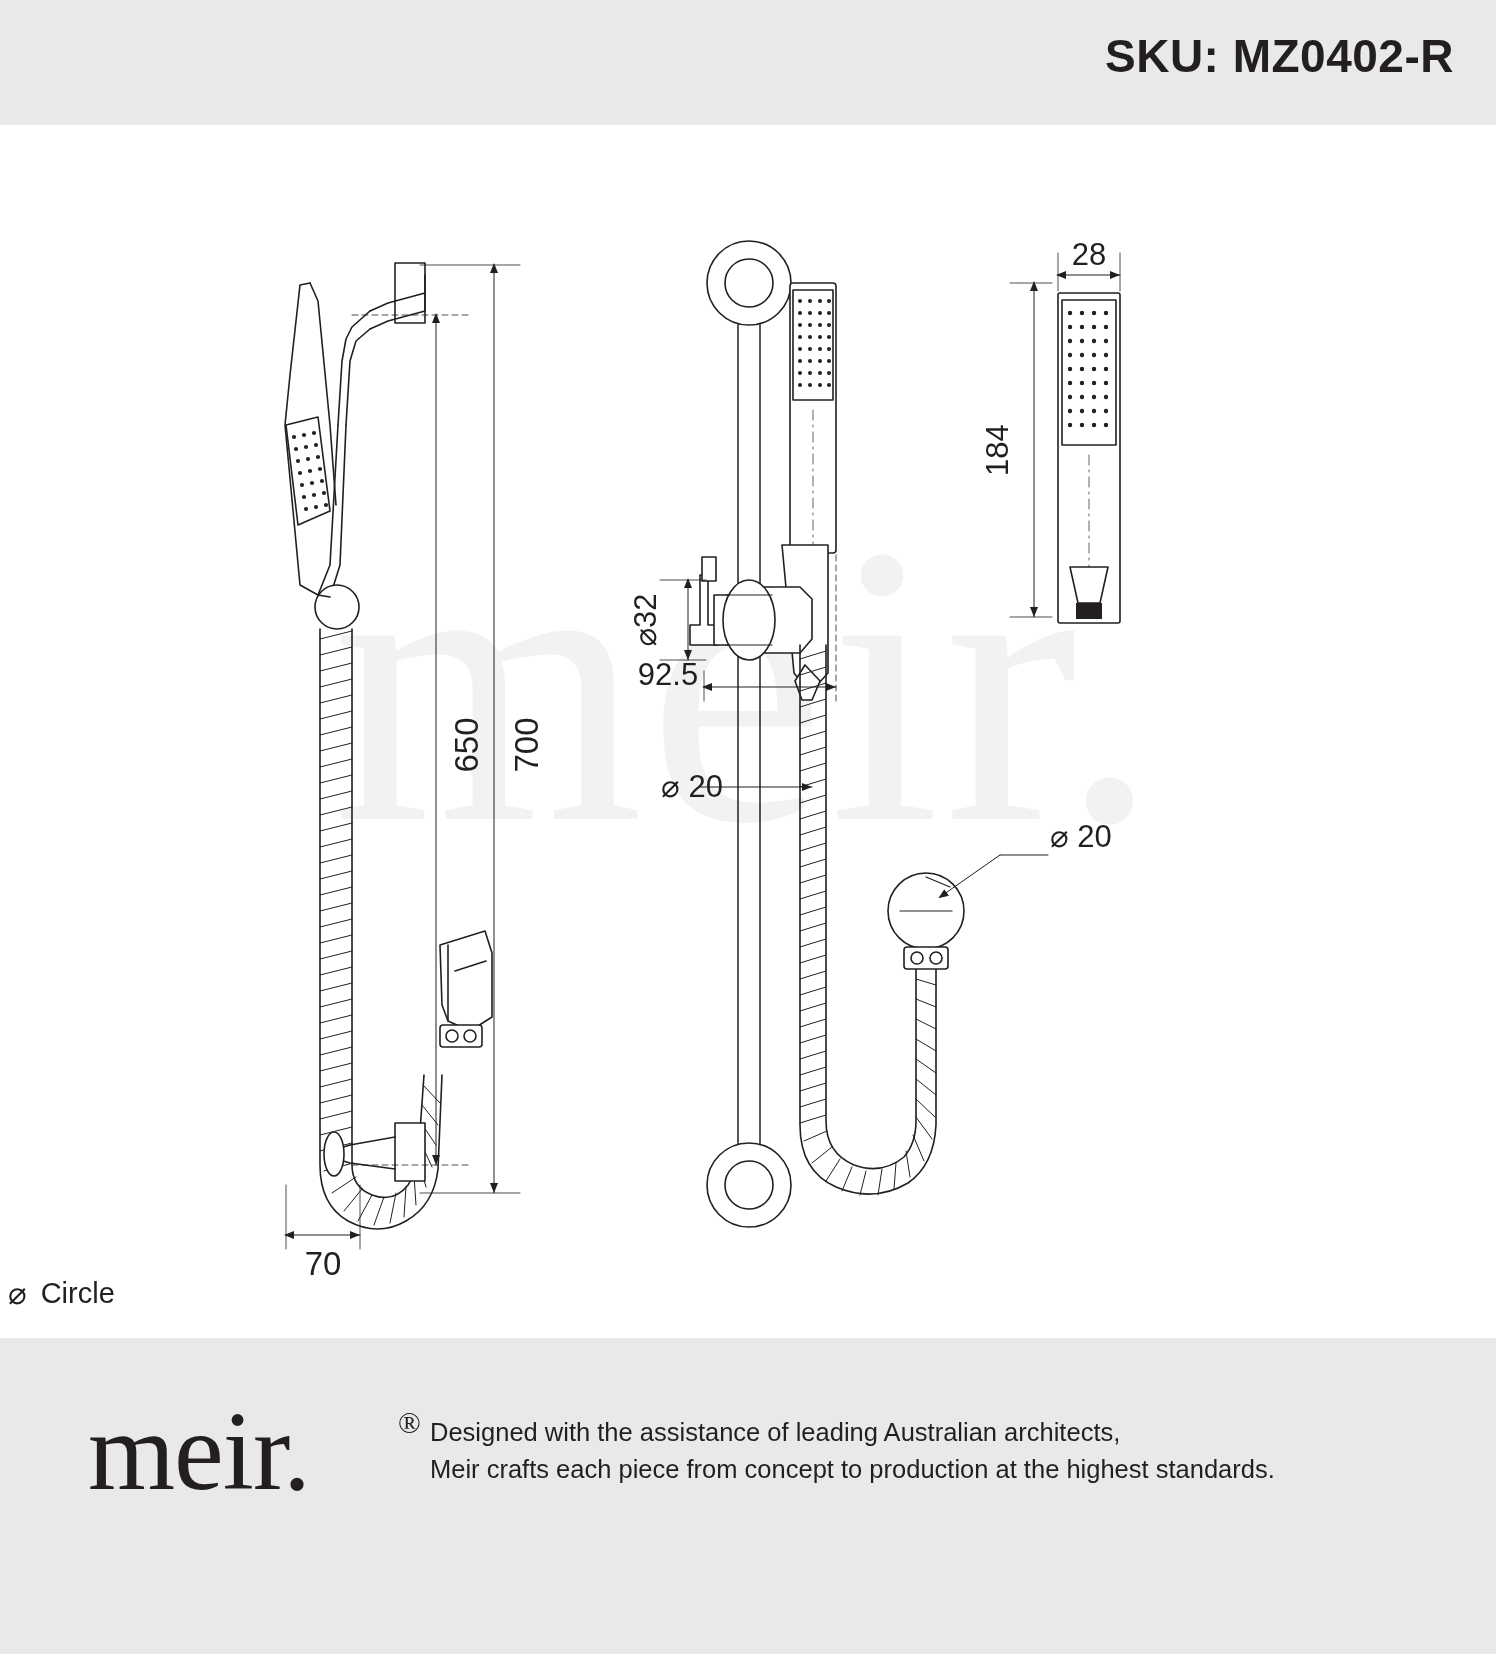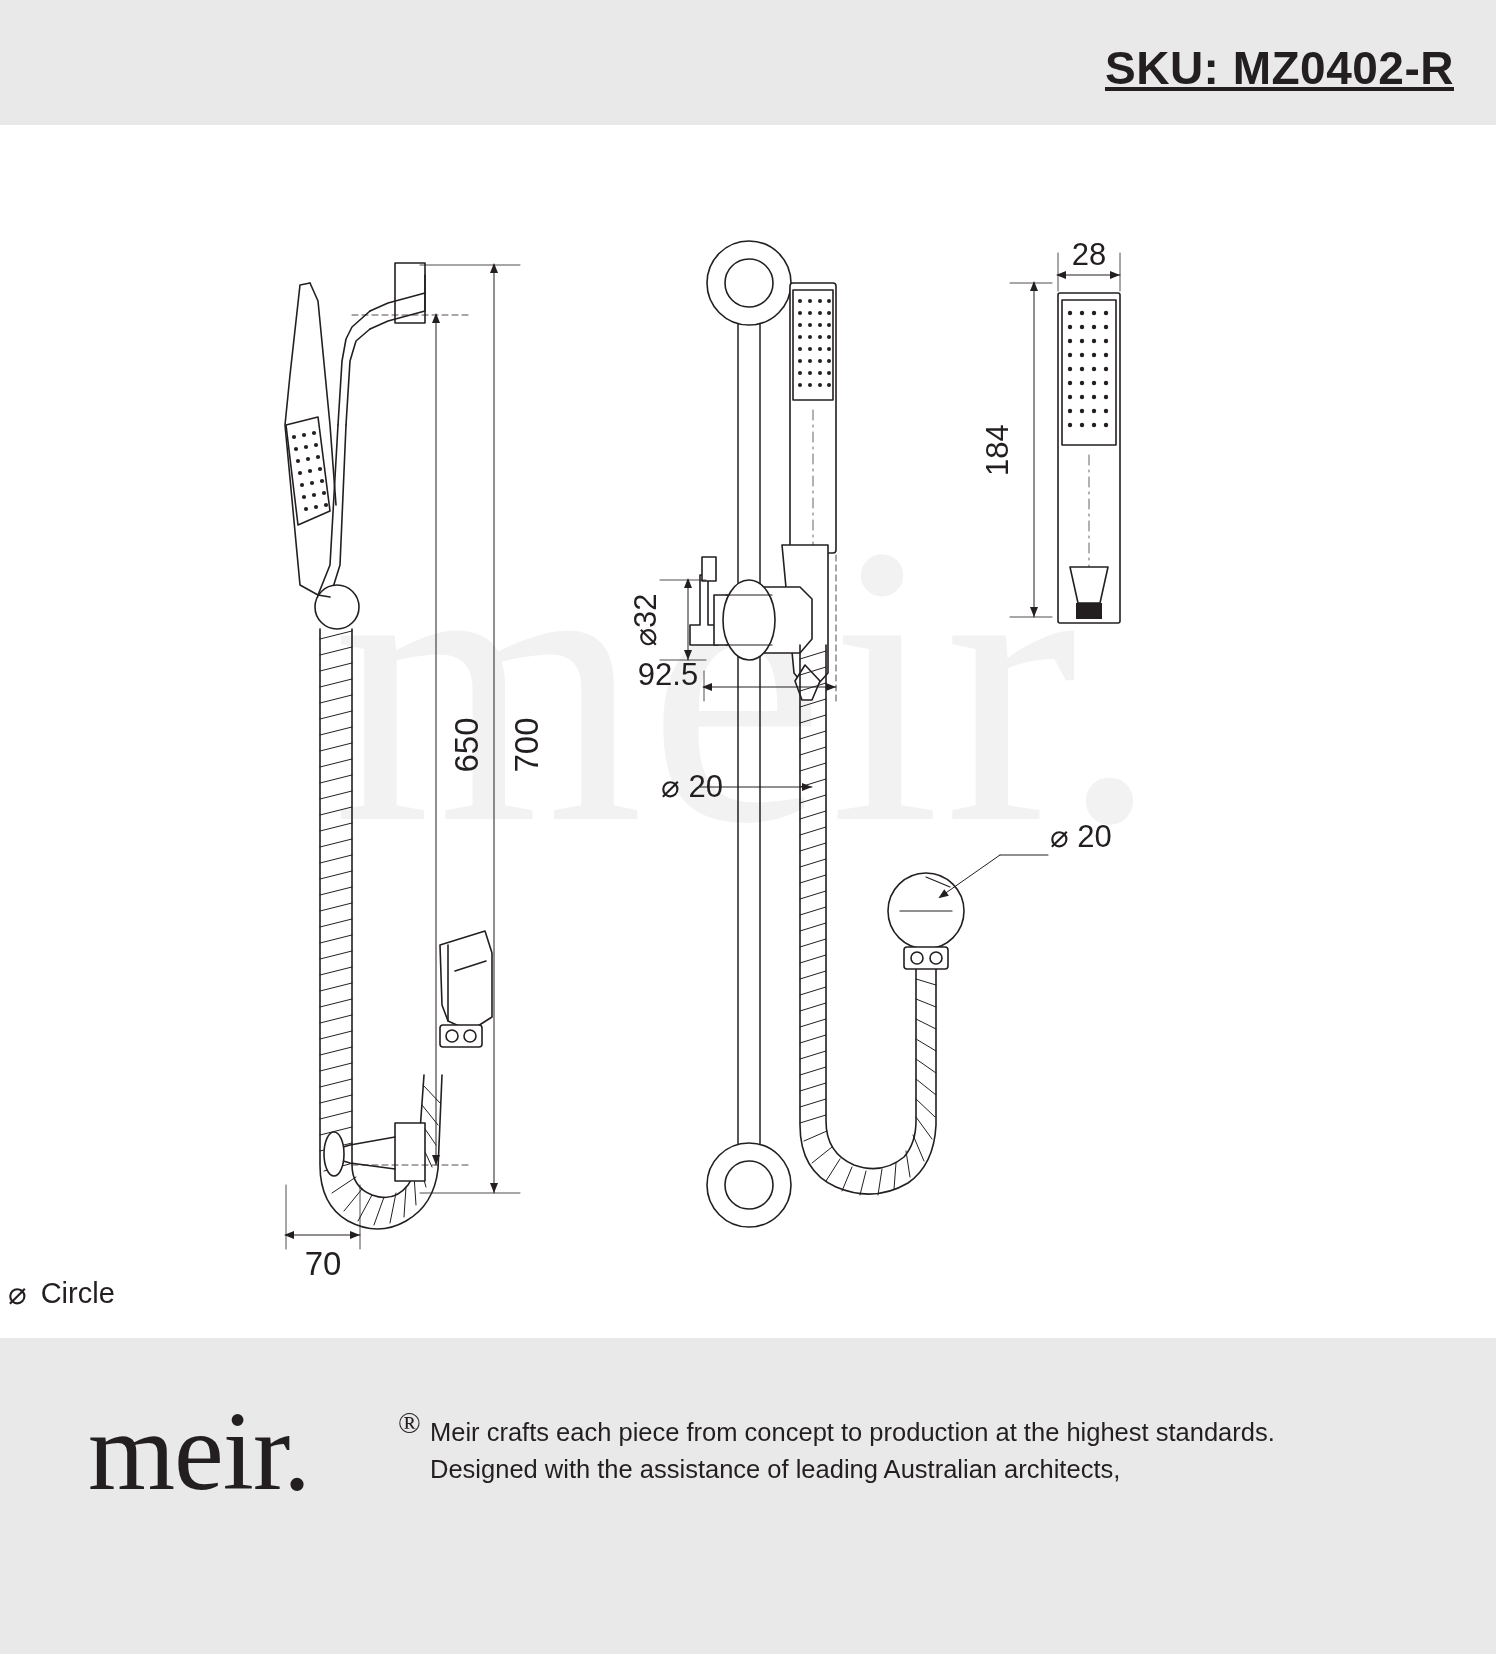--- a/index.html
+++ b/index.html
@@ -25,27 +25,26 @@
   .header {
     position: absolute;
     left: 0; top: 0;
     width: 1496px;
     height: 125px;
     background: #e9e9e9;
   }
   .sku {
     position: absolute;
     right: 42px;
-    top: 41px;
+    top: 29px;
     font-size: 46px;
     font-weight: bold;
     letter-spacing: 0.5px;
     color: #231f20;
     white-space: nowrap;
-    text-decoration: underline;
   }
 
   
   .sheet {
     position: absolute;
     left: 0; top: 125px;
     width: 1496px;
     height: 1213px;
     background: #ffffff;
     overflow: hidden;
@@ -501,19 +500,19 @@
     </div>
   </div>
 
   <div class="footer">
     <div class="footer-inner">
       <div class="brand">
         <div class="brand-word">meir.</div>
         <div class="brand-reg">®</div>
       </div>
       <div class="footer-text">
+        <div>Designed with the assistance of leading Australian architects,</div>
         <div>Meir crafts each piece from concept to production at the highest standards.</div>
-        <div>Designed with the assistance of leading Australian architects,</div>
       </div>
     </div>
   </div>
 
 </div>
 
 </body></html>

